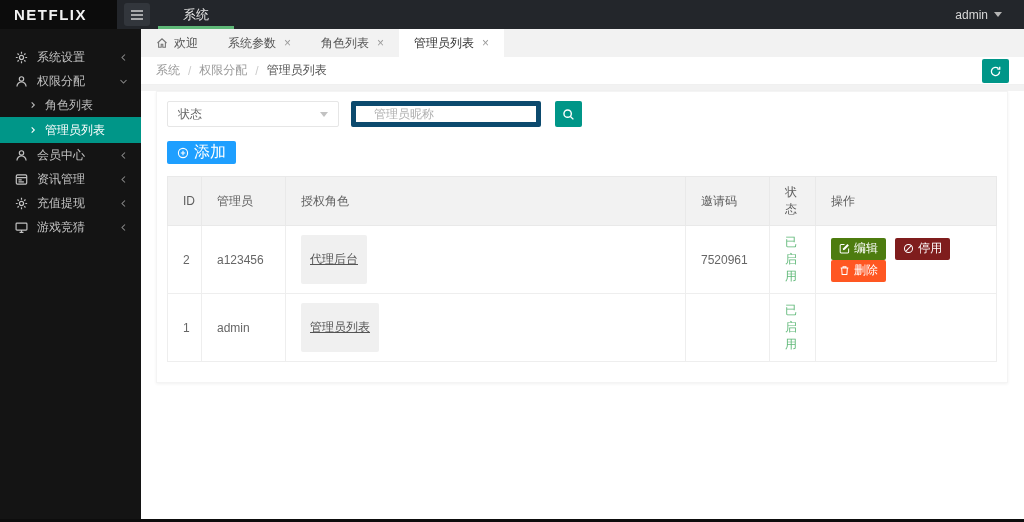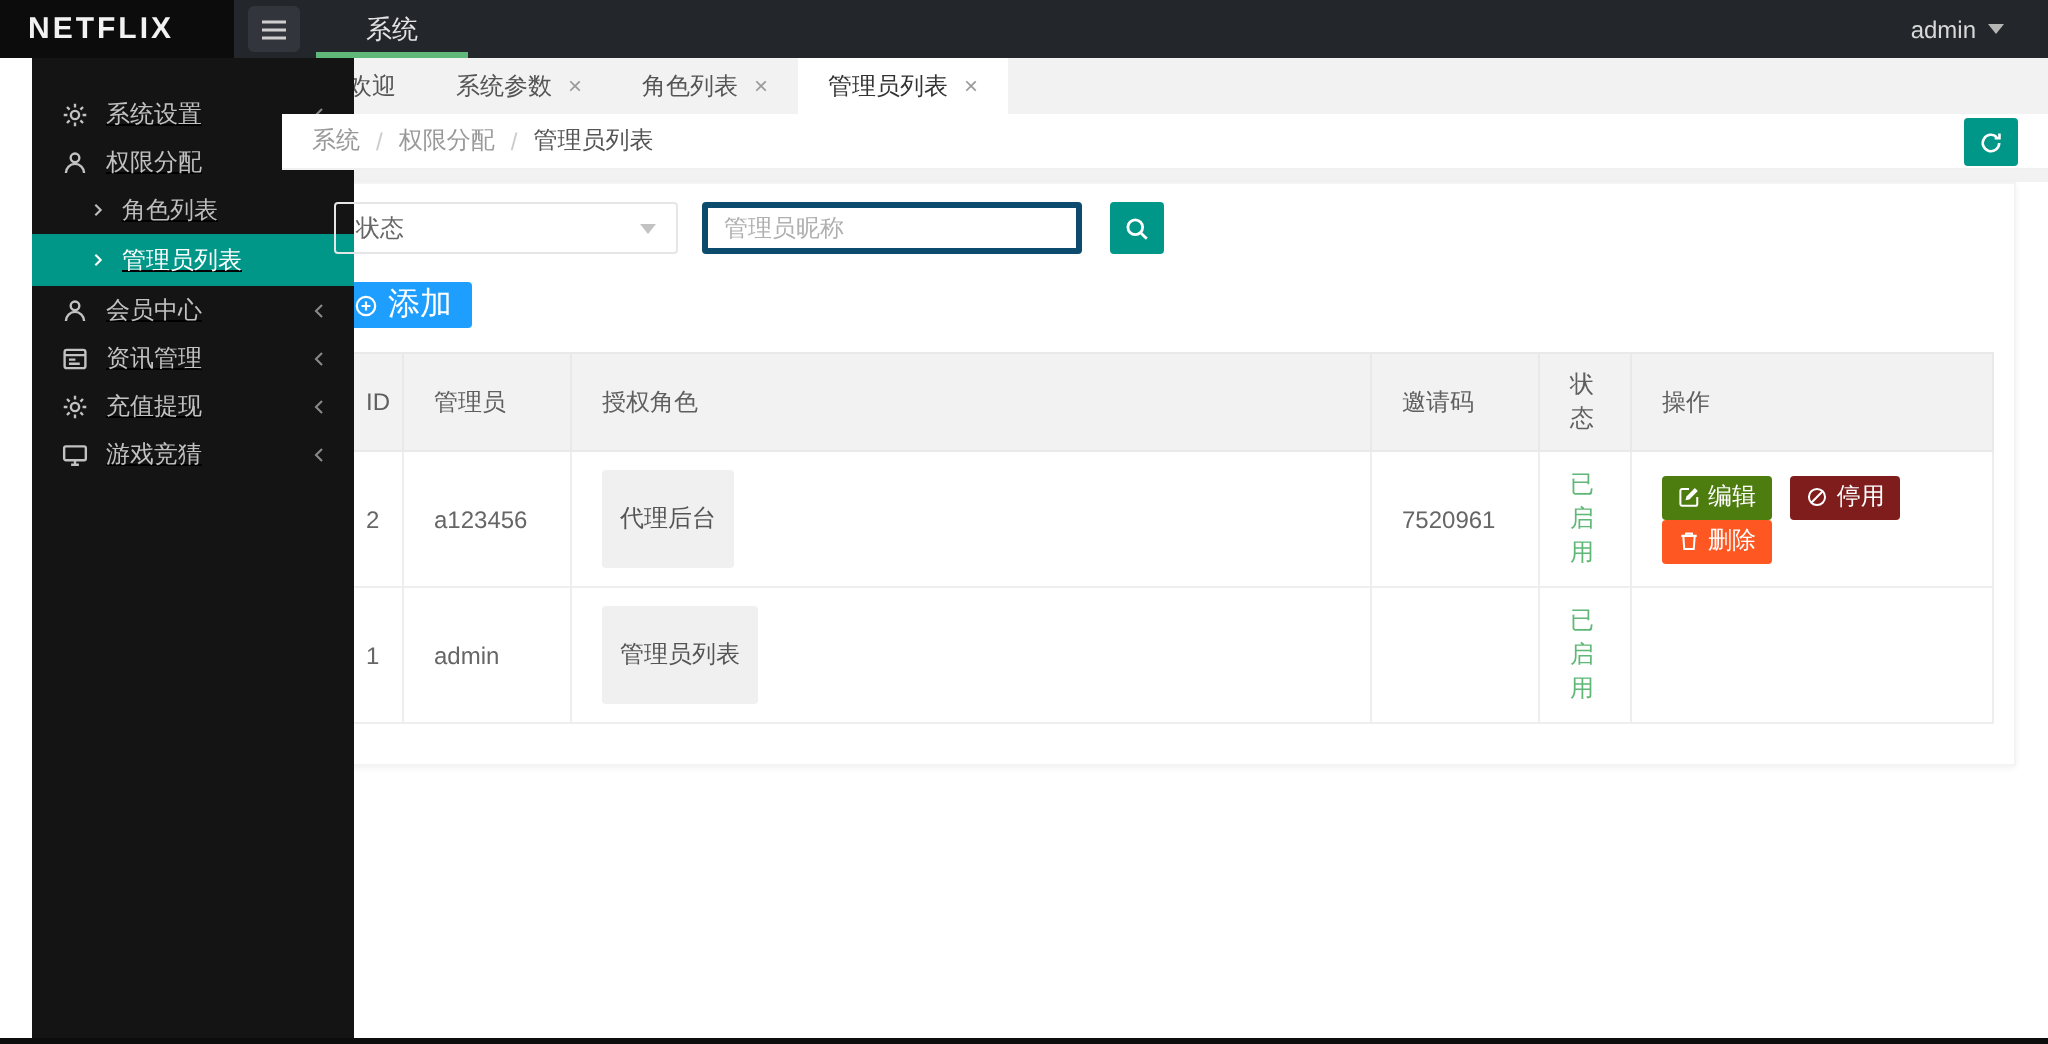--- a/index.html
+++ b/index.html
@@ -16,22 +16,22 @@
   .topnav-item { position:relative; padding:0 25px; display:flex; align-items:center;
     color:#e3e3e3; font-size:13px; cursor:pointer; }
   .topnav-item.active::after { content:""; position:absolute; left:0; right:0; bottom:0;
     height:3px; background:#5FB878; }
   .topbar-user { margin-left:auto; display:flex; align-items:center; gap:6px;
     padding-right:22px; color:#d8d8d8; font-size:12px; cursor:pointer; }
   .caret-down { width:0; height:0; border-left:4px solid transparent;
     border-right:4px solid transparent; border-top:5px solid #b5b5b5; }
 
   
-  .sidebar { position:absolute; left:16px; top:29px; width:161px; height:493px;
-    background:#141414; padding-top:16px;text-decoration:underline; }
+  .sidebar { position:absolute; left:0; top:29px; width:141px; height:493px;
+    background:#141414; padding-top:16px; }
   .side-item { height:24px; display:flex; align-items:center; gap:9px;
     padding:0 13px 0 15px; color:#c2c2c2; font-size:12px; cursor:pointer; }
   .side-item .chev { margin-left:auto; color:#8a8a8a; }
   .side-sub { height:24px; display:flex; align-items:center; gap:8px;
     padding-left:29px; color:#bdbdbd; font-size:12px; cursor:pointer; }
   .side-sub.active { background:#009688; color:#fff; height:26px; }
   .side-sub .subarrow { color:inherit; }
 
   
   .main { margin-left:141px; height:493px; display:flex; flex-direction:column; background:#fff; }
@@ -51,38 +51,38 @@
 
   .content { flex:1; background:#fff; }
   .card { margin:0 16px 0 15px; background:#fff; border:1px solid #f4f4f4;
     box-shadow:0 1px 3px rgba(0,0,0,0.06); padding:9px 10px 20px 10px; }
 
   .filter-row { display:flex; align-items:center; gap:12px; }
   .select-box { width:172px; height:26px; border:1px solid #e6e6e6; border-radius:2px;
     display:flex; align-items:center; padding:0 10px; font-size:12px; color:#666;
     cursor:pointer; position:relative; }
   .select-box .caret-down { position:absolute; right:10px; border-top-color:#c2c2c2; }
-  .text-input { width:190px; height:26px; border:3px solid #0c4a6e; border-radius:2px;
-    padding:0 8px; font-size:12px; color:#666; outline:none;
+  .text-input { width:190px; height:26px; border:5px solid #0c4a6e; border-radius:2px;
+    padding:0 18px; font-size:12px; color:#666; outline:none;
     font-family:"Liberation Sans","DejaVu Sans",sans-serif; }
   .text-input::placeholder { color:#b0b0b0; }
   .search-btn { width:27px; height:26px; background:#009688; border:none; border-radius:2px;
     display:flex; align-items:center; justify-content:center; cursor:pointer; margin-left:2px; }
 
   .add-btn { margin-top:14px; height:23px; background:#1E9FFF; color:#fff; border:none;
     border-radius:2px; display:inline-flex; align-items:center; gap:5px; padding:0 10px;
     font-size:16px; cursor:pointer; }
 
   .table-wrap { margin-top:12px; }
   table { width:100%; border-collapse:collapse; font-size:12px; table-layout:fixed; }
   th { background:#f2f2f2; color:#5f5f5f; font-weight:normal; text-align:left;
     padding:7px 15px; border:1px solid #e9e9e9; }
   td { padding:8px 15px; border:1px solid #eee; color:#666; }
   .role-tag { display:inline-block; background:#f0f0f0; color:#555;
-    padding:16px 9px; border-radius:2px; }
+    padding:16px 9px; border-radius:2px;text-decoration:underline; }
   .status-enabled { color:#5FB878; }
   .action-btn { display:inline-flex; align-items:center; gap:4px; height:22px;
     padding:0 8px; border:none; border-radius:2px; color:#fff; font-size:12px;
     cursor:pointer; margin-right:6px; }
   .action-btn.edit { background:#4d7c0f; }
   .action-btn.disable { background:#7f1d1d; }
   .action-btn.delete { background:#FF5722; }
 
   .bottom-strip { position:absolute; left:0; bottom:0; width:1024px; height:3px; background:#0d0d0d; }
 </style>

